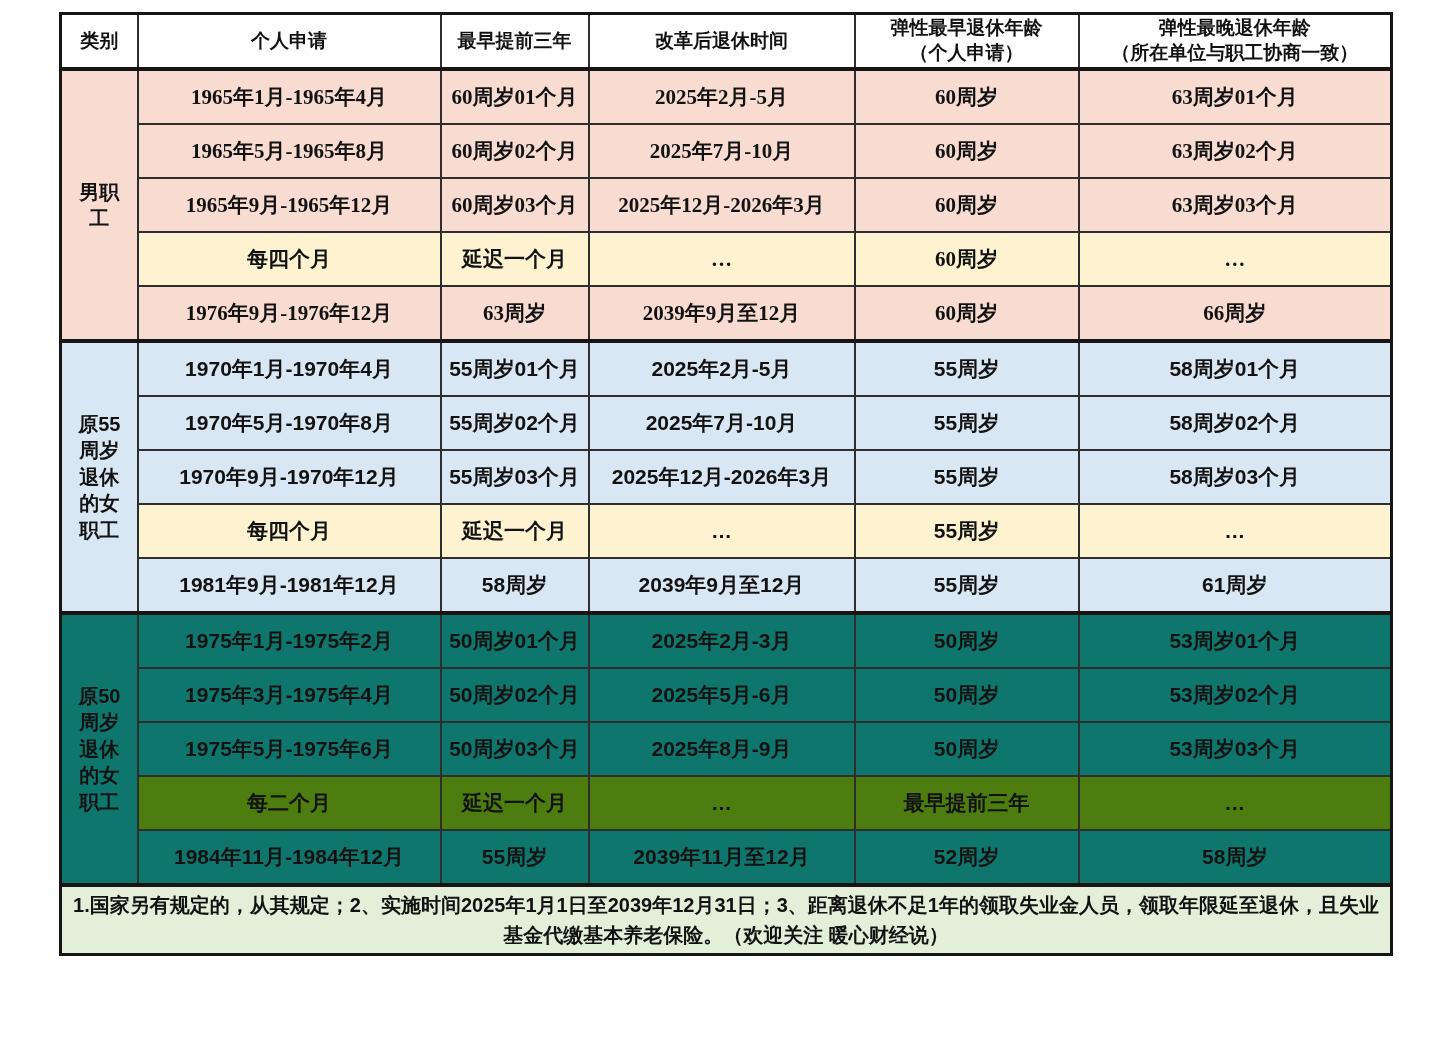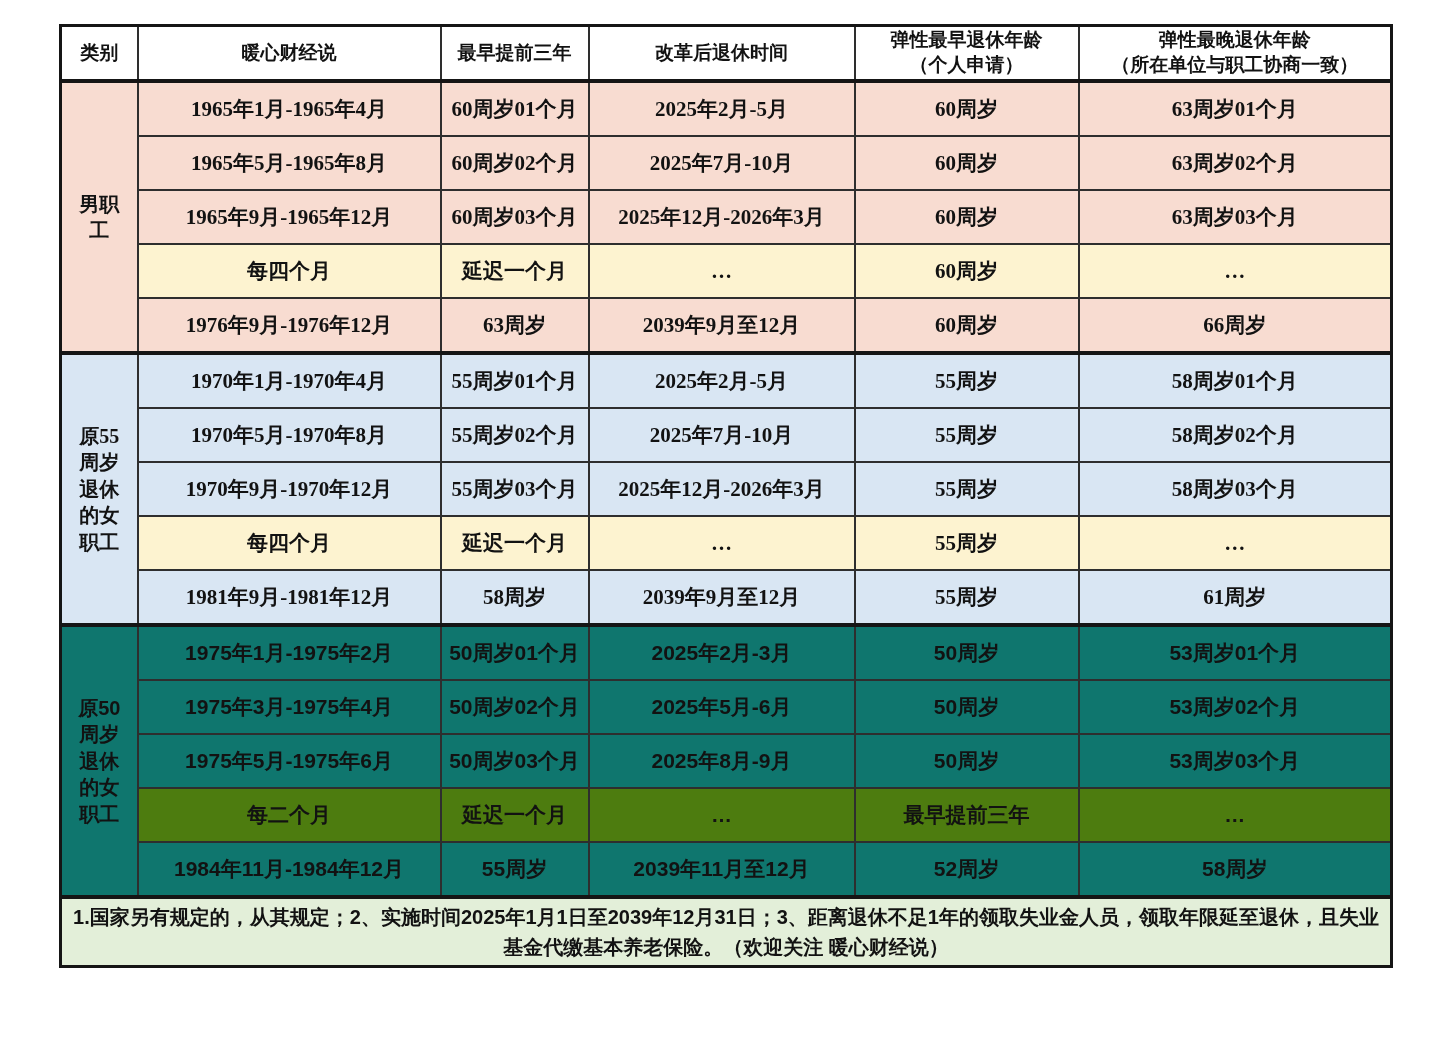--- a/index.html
+++ b/index.html
@@ -8,41 +8,41 @@
     font-family:"Liberation Sans","DejaVu Sans",sans-serif;
     color:#111;
   }
   .page{padding-top:12px;}
   .title{
     text-align:center;font-size:36px;font-weight:bold;color:#0d0d0d;
     letter-spacing:2px;margin:0 0 12px 0;line-height:1.3;
   }
   table.retire{
     border-collapse:collapse;table-layout:fixed;
-    width:1331px;margin:12px auto;
+    width:1331px;margin:0 auto;
     border:3px solid #151515;
   }
   .retire th,.retire td{
     border:2px solid #2e2e2e;
     text-align:center;vertical-align:middle;
     font-weight:bold;color:#121212;
     padding:0 4px;overflow:hidden;
   }
   .retire thead th{
     background:#ffffff;height:52px;font-size:19px;
     line-height:1.3;white-space:pre-line;
     border-bottom:3px solid #151515;
   }
   .retire tbody td{height:52px;font-size:21px;}
   .retire td.cat{font-size:20px;line-height:1.32;padding:0 14px;}
   
   tr.s1 td{background:#f8dcd1;font-family:Liberation Serif, serif;}
   tr.s1.alt td{background:#fdf3d0;}
   
-  tr.s2 td{background:#d9e6f3;font-family:Liberation Serif, serif;}
+  tr.s2 td{background:#d9e6f3;}
   tr.s2.alt td{background:#fdf3d0;}
   
   tr.s3 td{background:#0f766e;}
   tr.s3.alt td{background:#4d7c0f;}
   
   tr.sec-start td{border-top:4px solid #151515;}
   
   tr.footrow td{
     background:#e3efd9;border-top:4px solid #151515;
     font-size:20px;line-height:1.5;height:62px;padding:2px 4px;
@@ -58,21 +58,21 @@
       <col style="width:77px">
         <col style="width:303px">
         <col style="width:148px">
       <col style="width:266px">
         <col style="width:224px">
         <col style="width:313px">
     </colgroup>
     <thead>
       <tr>
         <th>类别</th>
-        <th>暖心财经说</th>
+        <th>个人申请</th>
         <th>最早提前三年</th>
         <th>改革后退休时间</th>
         <th>弹性最早退休年龄
 （个人申请）</th>
         <th>弹性最晚退休年龄
 （所在单位与职工协商一致）</th>
       </tr>
     </thead>
     <tbody>
 

